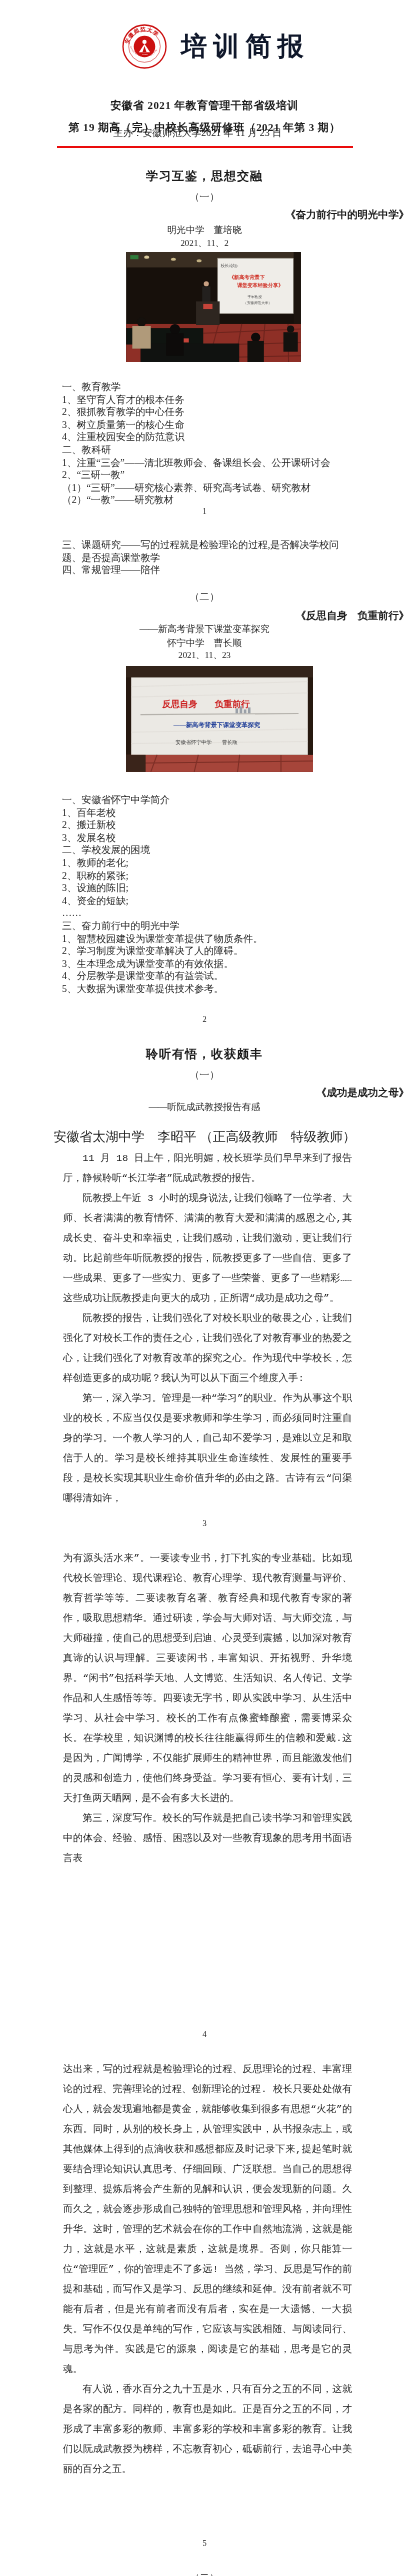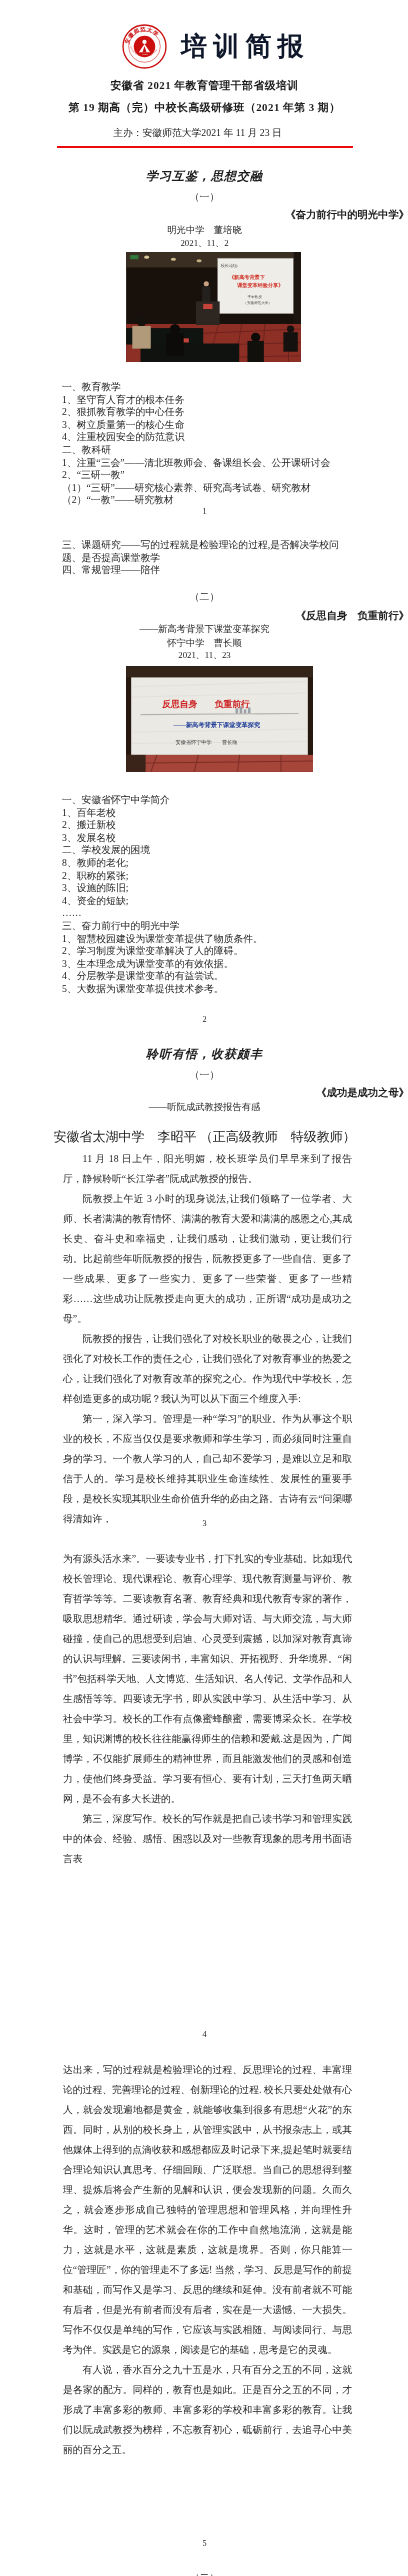--- a/index.html
+++ b/index.html
@@ -1,34 +1,34 @@
 <!DOCTYPE html>
 <html style="font-size:8.2px"><head>
 <meta charset="utf-8">
 <style>
   html,body{margin:0;padding:0;background:#ffffff;}
   .doc{position:relative;width:409px;height:4092px;margin:0 auto;background:#ffffff;
        font-family:"Liberation Serif","DejaVu Serif",serif;color:#1c1c1c;overflow:hidden;}
   .abs{position:absolute;}
   .ctr{left:0;width:409px;text-align:center;}
   .brand{font-size:26px;font-weight:bold;color:#0f172a;letter-spacing:6.2px;line-height:1.1;}
-  .doctitle{font-size:10.8px;font-weight:bold;letter-spacing:0.5px;}
+  .doctitle{font-size:10.8px;font-weight:bold;letter-spacing:0.5px;margin-top:20px;}
   .orgrow{left:63px;width:269px;display:flex;justify-content:center;font-size:9.8px;}
   .rule-red{height:2.1px;background:#ea0c0c;}
-  .sec-title{font-size:12px;font-weight:bold;letter-spacing:1px;font-style:italic;}
+  .sec-title{font-size:12px;font-weight:bold;letter-spacing:1px;}
   .idx{font-size:9.8px;}
   .book{font-size:10.3px;font-weight:bold;text-align:right;}
   .subT{font-size:9.3px;}
   .author{font-size:9.3px;}
   .dateln{font-size:8.8px;}
   .pagenum{left:0;width:409px;text-align:center;font-size:8.2px;}
   .outline{left:62px;width:295px;font-size:9.8px;}
   .oline{line-height:12.6px;white-space:normal;}
   .essay{left:63px;width:289px;font-size:9.8px;line-height:20px;text-align:justify;}
-  .essay p{margin:0;padding:0;}
+  .essay p{margin:0;padding:0;font-family:Liberation Mono, monospace;}
   .essay p.ind{text-indent:2em;}
   svg{display:block;}
 </style>
 </head>
 <body>
 
 <div class="doc">
 
   <svg class="abs" style="left:122px;top:24px" width="45" height="45" viewBox="0 0 88 88">
     <defs>
@@ -164,21 +164,21 @@
     </g>
     <rect x="0" y="172" width="38" height="33" fill="#3a241a"></rect>
   </svg>
 
   <div class="abs outline" style="top:794px">
     <div class="oline">一、安徽省怀宁中学简介</div>
     <div class="oline">1、百年老校</div>
     <div class="oline">2、搬迁新校</div>
     <div class="oline">3、发展名校</div>
     <div class="oline">二、学校发展的困境</div>
-    <div class="oline">8、教师的老化;</div>
+    <div class="oline">1、教师的老化;</div>
     <div class="oline">2、职称的紧张;</div>
     <div class="oline">3、设施的陈旧;</div>
     <div class="oline">4、资金的短缺;</div>
     <div class="oline">……</div>
     <div class="oline">三、奋力前行中的明光中学</div>
     <div class="oline">1、智慧校园建设为课堂变革提供了物质条件。</div>
     <div class="oline">2、学习制度为课堂变革解决了人的障碍。</div>
     <div class="oline">3、生本理念成为课堂变革的有效依据。</div>
     <div class="oline">4、分层教学是课堂变革的有益尝试。</div>
     <div class="oline">5、大数据为课堂变革提供技术参考。</div>

